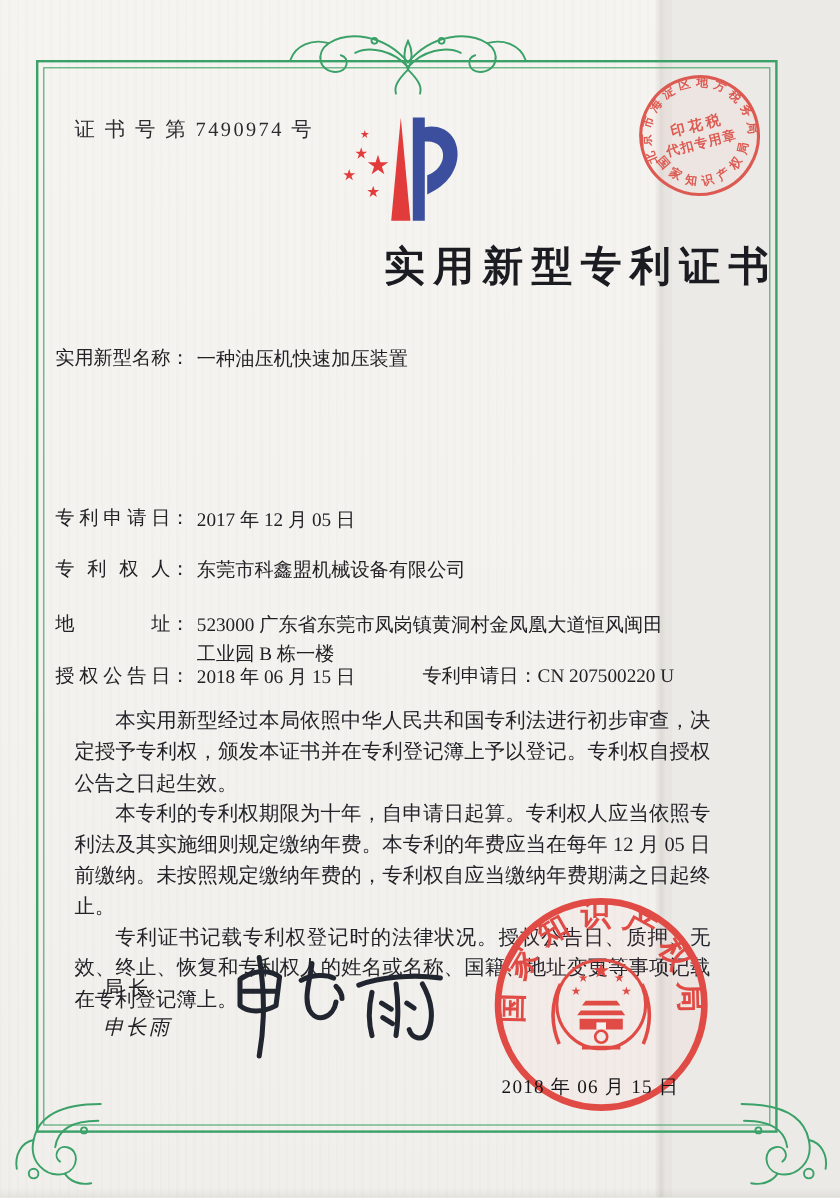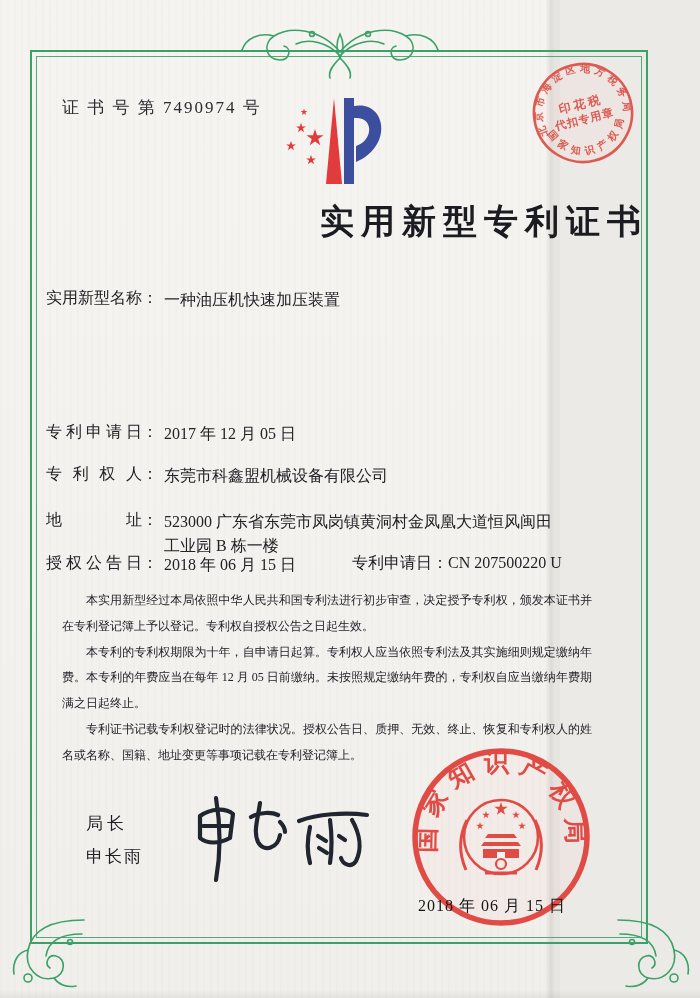--- a/index.html
+++ b/index.html
@@ -30,26 +30,26 @@
 
   .title{position:absolute;left:30px;top:199px;width:618px;text-align:right;
     font-size:34px;font-weight:bold;letter-spacing:7px;color:#1b1b22;}
 
   .field-row{position:absolute;left:46px;width:548px;font-size:16px;color:#222226;}
   .flabel{display:inline-block;width:96px;text-align:justify;text-align-last:justify;vertical-align:top;}
   .fcolon{display:inline-block;vertical-align:top;margin-right:6px;}
   .fvalue{display:inline-block;vertical-align:top;max-width:430px;line-height:24px;}
   .pair2{position:absolute;left:306px;top:0;white-space:nowrap;}
 
-  .bodytext{position:absolute;left:62px;top:588px;width:530px;font-size:12px;
+  .bodytext{position:absolute;left:62px;top:588px;width:530px;font-size:17px;
     line-height:25.8px;color:#23232a;text-align:justify;}
   .bodytext p{margin:0;text-indent:2em;}
 
   .director-title{position:absolute;left:86px;top:812px;font-size:17px;letter-spacing:4px;color:#1f1f24;}
-  .director-name{position:absolute;left:86px;top:845px;font-size:17px;letter-spacing:2px;color:#1f1f24;}
+  .director-name{position:absolute;left:86px;top:845px;font-size:17px;letter-spacing:2px;color:#1f1f24;font-style:italic;}
 
   .signature{position:absolute;left:183px;top:790px;}
 
   .seal{position:absolute;left:406px;top:742px;}
   .seal-arc{font-size:25px;font-weight:bold;letter-spacing:9px;fill:#e14b45;}
   .seal-date{position:absolute;left:408px;top:896px;width:168px;text-align:center;
     font-size:16px;color:#161618;letter-spacing:1px;}
 
   .stamp{position:absolute;left:527px;top:57px;transform:rotate(-14deg);}
   .stamp-arc{font-size:10px;letter-spacing:4px;fill:#dd5a52;font-weight:bold;}

